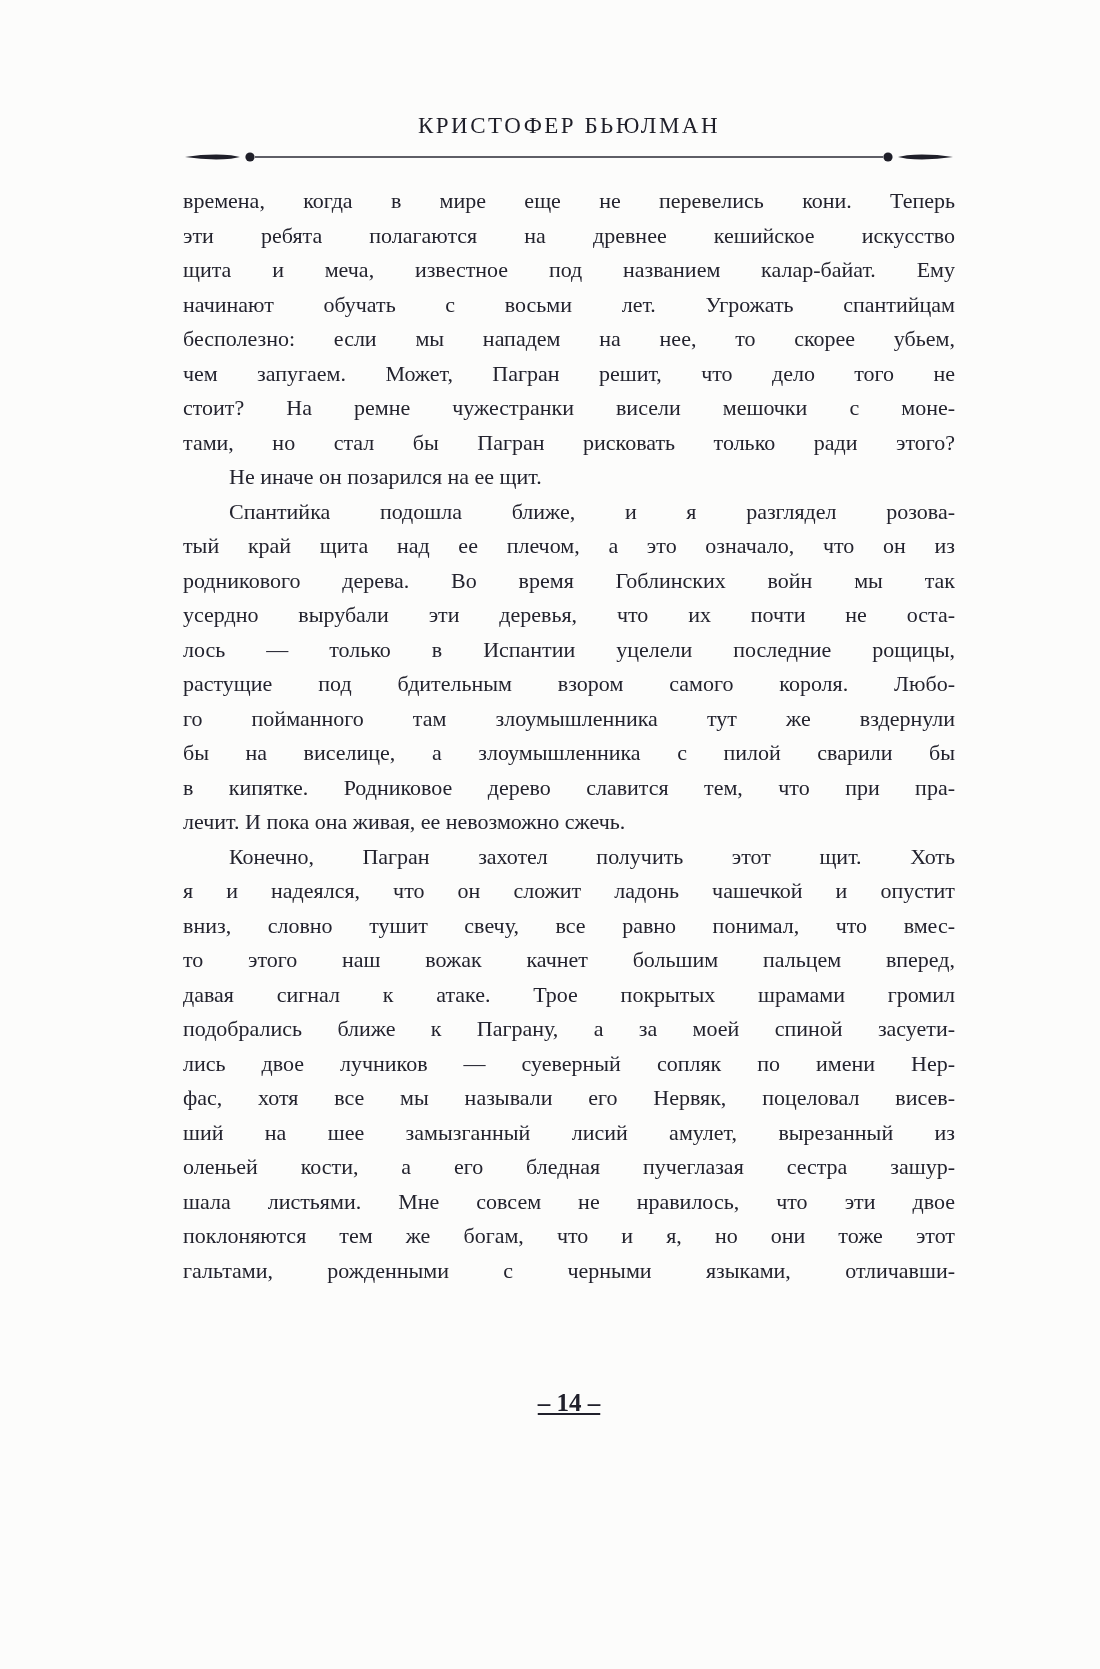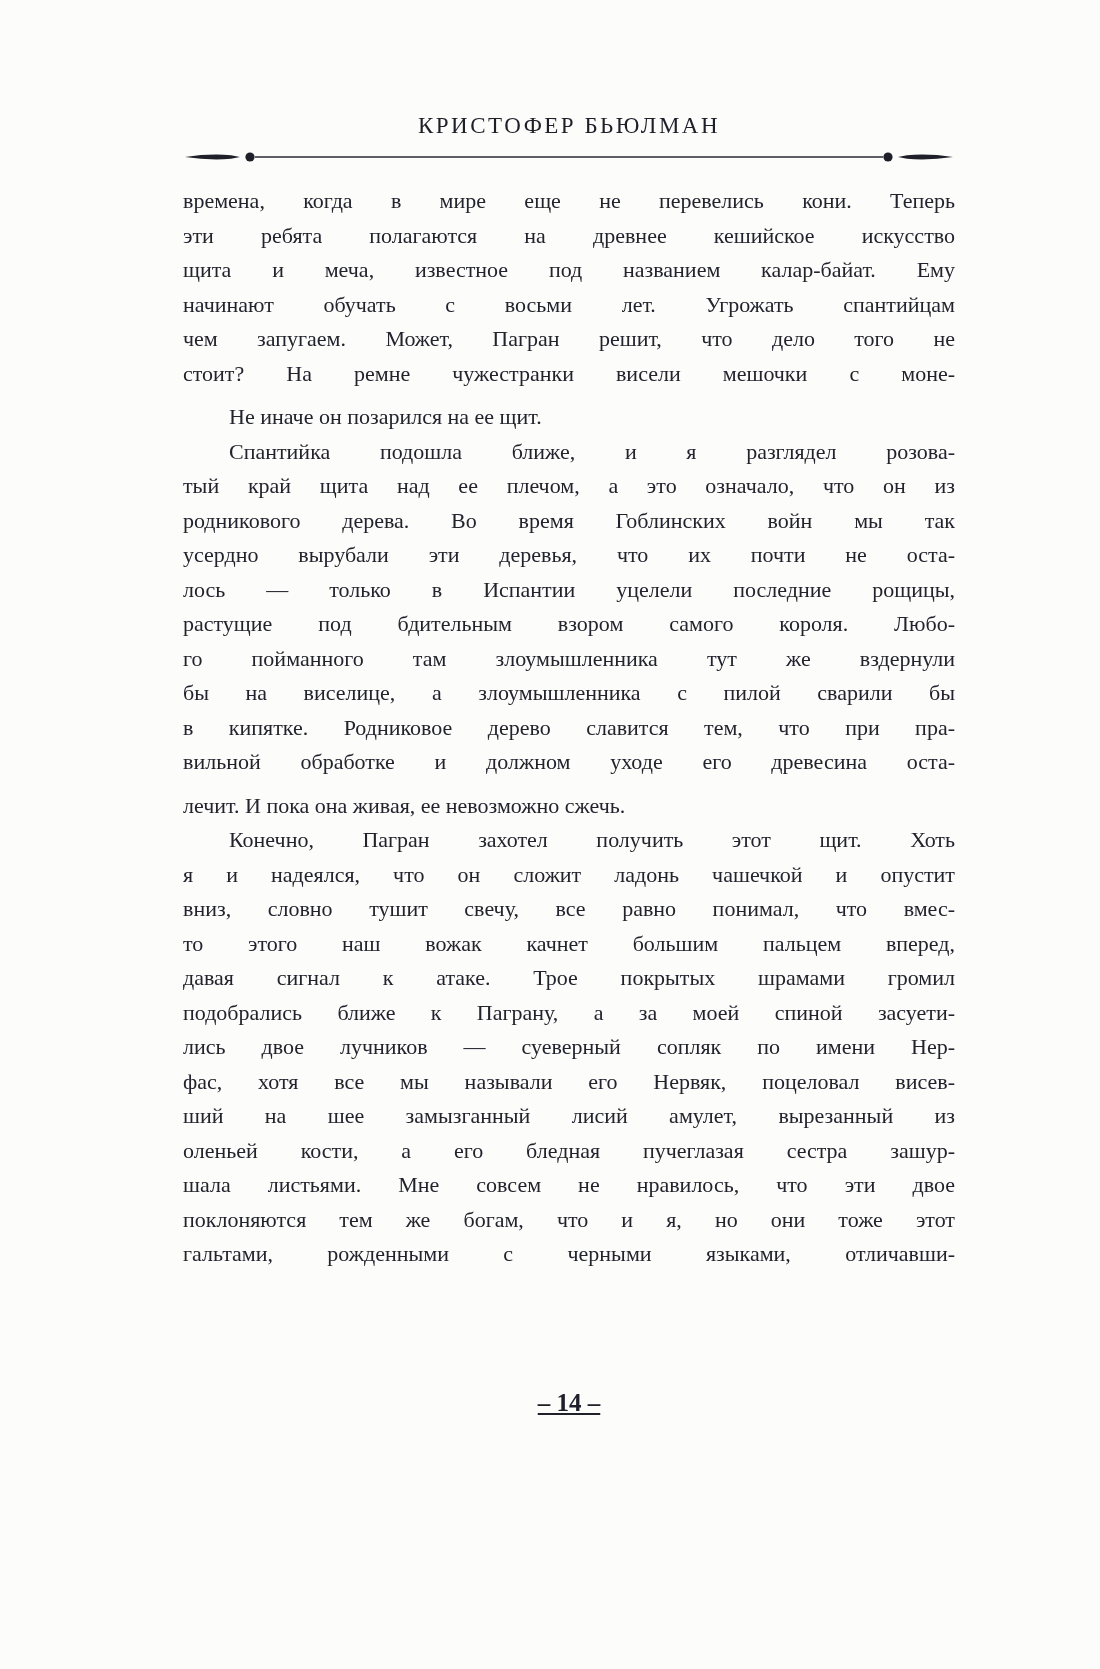--- a/index.html
+++ b/index.html
@@ -39,21 +39,21 @@
     font-size: 22px;
     line-height: 34.5px;
   }
   .line {
     height: 34.5px;
     text-align: justify;
     text-align-last: justify;
     white-space: nowrap;           
     white-space: normal;
   }
-  .line.para-end { text-align-last: left; margin-top: 9px; }
+  .line.para-end { text-align-last: left; }
   .line.indent { text-indent: 46px; }
   .folio {
     position: absolute;
     top: 1389px;
     left: 183px;
     width: 772px;
     text-align: center;
     font-size: 25px;
     font-weight: 700;
     color: #20202b;
@@ -75,33 +75,34 @@
       <circle fill="#1f1f29" cx="705" cy="7" r="4.6"></circle>
       <path fill="#1f1f29" d="M770,7 Q746,3.4 724,5.2 L715,7 L724,8.8 Q746,10.6 770,7 Z"></path>
     </svg>
   </div>
 
   <div class="body-text">
       <div class="line">времена, когда в мире еще не перевелись кони. Теперь</div>
       <div class="line">эти ребята полагаются на древнее кешийское искусство</div>
       <div class="line">щита и меча, известное под названием калар-байат. Ему</div>
       <div class="line">начинают обучать с восьми лет. Угрожать спантийцам</div>
+      <div class="line">бесполезно: если мы нападем на нее, то скорее убьем,</div>
       <div class="line">чем запугаем. Может, Пагран решит, что дело того не</div>
       <div class="line">стоит? На ремне чужестранки висели мешочки с моне-</div>
+      <div class="line">тами, но стал бы Пагран рисковать только ради этого?</div>
       <div class="line indent para-end">Не иначе он позарился на ее щит.</div>
       <div class="line indent">Спантийка подошла ближе, и я разглядел розова-</div>
       <div class="line">тый край щита над ее плечом, а это означало, что он из</div>
       <div class="line">родникового дерева. Во время Гоблинских войн мы так</div>
       <div class="line">усердно вырубали эти деревья, что их почти не оста-</div>
       <div class="line">лось — только в Испантии уцелели последние рощицы,</div>
       <div class="line">растущие под бдительным взором самого короля. Любо-</div>
       <div class="line">го пойманного там злоумышленника тут же вздернули</div>
       <div class="line">бы на виселице, а злоумышленника с пилой сварили бы</div>
       <div class="line">в кипятке. Родниковое дерево славится тем, что при пра-</div>
-      <div class="line">вильной обработке и должном уходе его древесина оста-</div>
       <div class="line para-end">лечит. И пока она живая, ее невозможно сжечь.</div>
       <div class="line indent">Конечно, Пагран захотел получить этот щит. Хоть</div>
       <div class="line">я и надеялся, что он сложит ладонь чашечкой и опустит</div>
       <div class="line">вниз, словно тушит свечу, все равно понимал, что вмес-</div>
       <div class="line">то этого наш вожак качнет большим пальцем вперед,</div>
       <div class="line">давая сигнал к атаке. Трое покрытых шрамами громил</div>
       <div class="line">подобрались ближе к Паграну, а за моей спиной засуети-</div>
       <div class="line">лись двое лучников — суеверный сопляк по имени Нер-</div>
       <div class="line">фас, хотя все мы называли его Нервяк, поцеловал висев-</div>
       <div class="line">ший на шее замызганный лисий амулет, вырезанный из</div>

